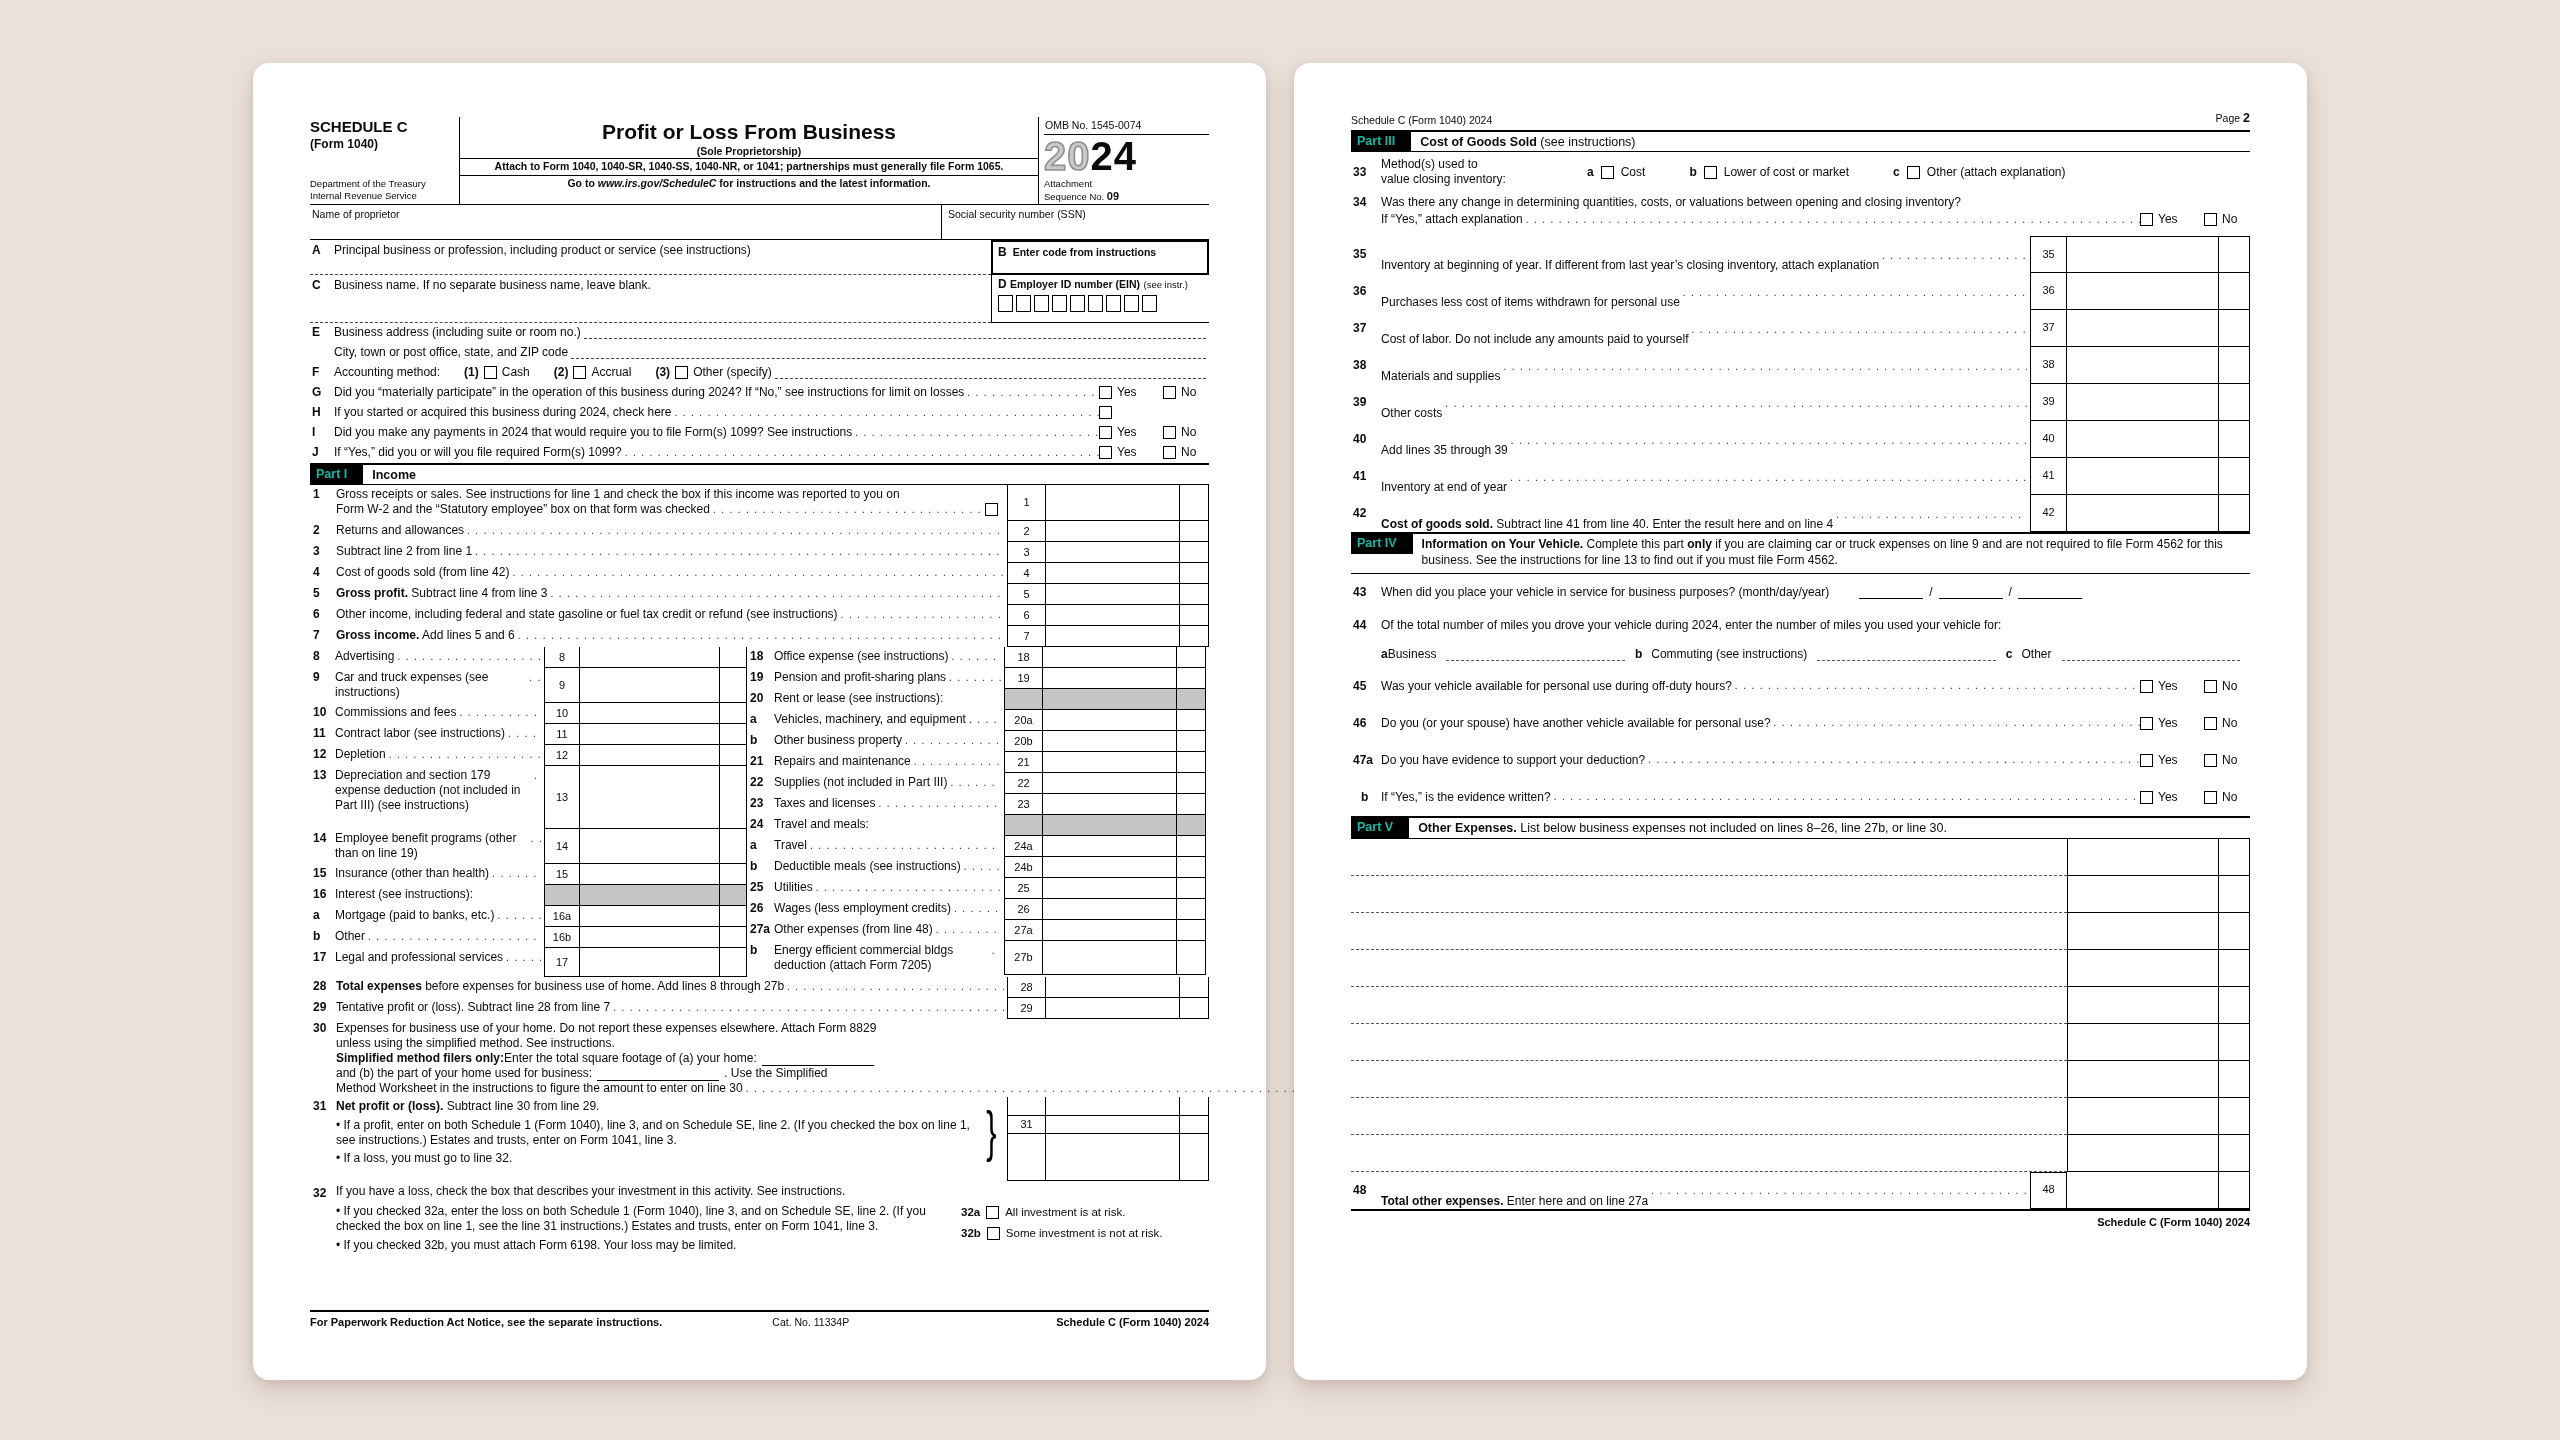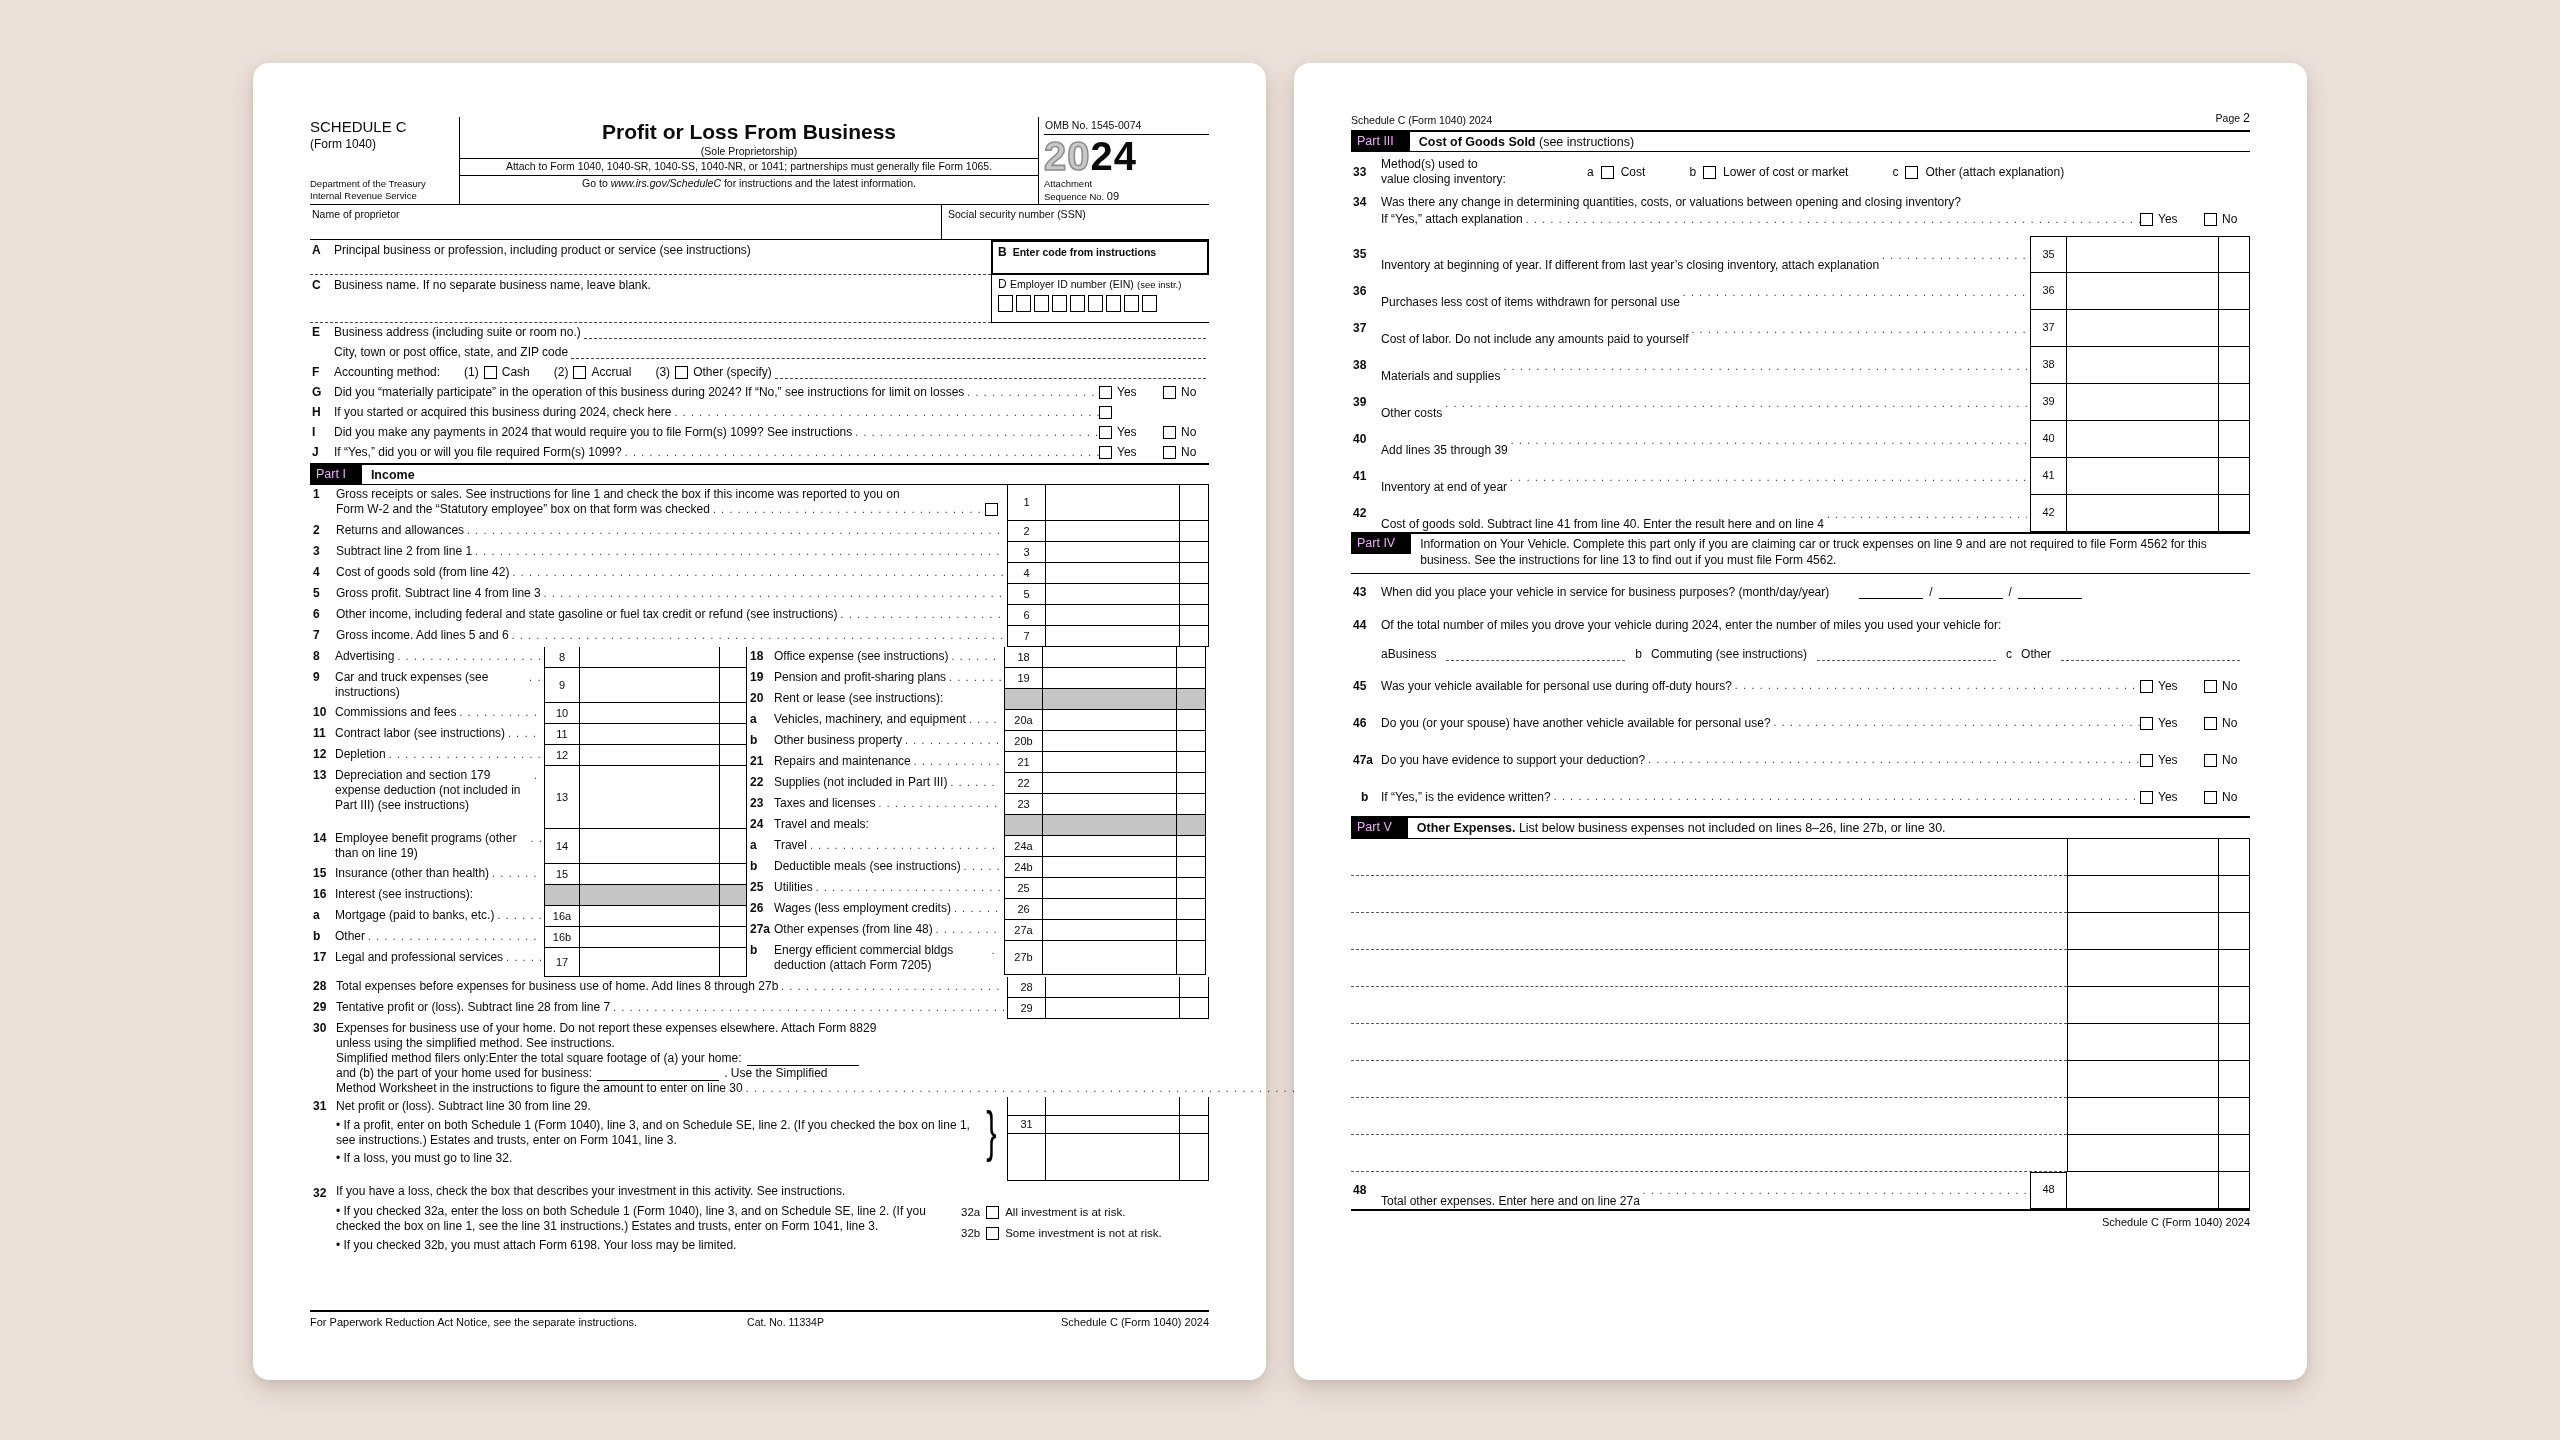--- a/index.html
+++ b/index.html
@@ -3,21 +3,21 @@
 <meta charset="utf-8">
 <style>
 *{margin:0;padding:0;box-sizing:border-box}
 html,body{width:2560px;height:1440px}
 body{background:#ebe1da;font-family:"Liberation Sans","DejaVu Sans",sans-serif;color:#0b0b0b;position:relative}
 .page{position:absolute;top:63px;width:1013px;height:1317px;background:#fff;border-radius:16px;box-shadow:0 10px 26px rgba(92,62,45,.18),0 3px 8px rgba(92,62,45,.10)}
 #page1{left:253px}
 #page2{left:1294px}
 .inner{position:absolute;left:57px;right:57px;top:54px;bottom:50px;font-size:12px;line-height:1.25}
 #page2 .inner{top:48px}
-.b{font-weight:400}.it{font-style:italic}
+.b{font-weight:700}.it{font-style:italic}
 .sm{font-size:10.5px}.xs{font-size:9.5px}
 .nw{white-space:nowrap;overflow:hidden;min-width:0;flex:0 1 auto}
 .cb{width:13px;height:13px;border:1.3px solid #000;display:inline-block;flex:none;background:#fff}
 .dots{flex:1 1 16px;min-width:0;overflow:hidden;white-space:nowrap;letter-spacing:5.5px;font-size:10px;padding:0 3px;color:#222}
 
 .hd{display:grid;grid-template-columns:150px 1fr 170px;border-bottom:1px solid #000}
 .hd-l{border-right:1px solid #000;display:flex;flex-direction:column;padding:1px 4px 2px 0}
 .hd-c{border-right:1px solid #000;text-align:center;display:flex;flex-direction:column}
 .hd-r{display:flex;flex-direction:column;padding-left:5px}
 .ttl{font-size:21px;font-weight:700;padding-top:2px}
@@ -36,21 +36,21 @@
 .lleft{display:flex;align-items:flex-start;border-bottom:1px dashed #444;padding-top:3px}
 .bbox{border:2.5px solid #000;display:flex;gap:6px;padding:3px 5px;font-weight:700;align-items:baseline}
 .dcell{border-left:1px solid #000;border-bottom:1px solid #000;padding:2px 0 4px 6px}
 .einrow{display:flex;gap:3px;margin-top:3px}
 .dig{width:15px;height:17px;border:1px solid #000;background:#fff}
 .fopt{display:flex;gap:5px;margin-left:24px;align-items:center}
 .yn{flex:none;display:flex;align-items:center;gap:5px;width:64px}
 .ynno{width:46px}
 
 .partbar{border-top:2px solid #000;border-bottom:1px solid #000;display:flex;align-items:stretch;min-height:22px}
-.ptag{background:#000;color:#f0abfc;font-weight:400;padding:2px 16px 2px 6px;display:flex;align-items:center;font-size:12.5px;flex:none}
+.ptag{background:#000;color:#14b8a6;font-weight:700;padding:2px 16px 2px 6px;display:flex;align-items:center;font-size:12.5px;flex:none}
 .ptitle{font-weight:700;padding:3px 0 1px 9px;font-size:12.5px}
 .ptitle .n{font-weight:400}
 
 .g4{display:grid;grid-template-columns:26px 1fr 39px 163px}
 .irow{min-height:21px}
 .ln{font-weight:700;padding-left:3px;padding-top:2px}
 .lbl{display:flex;align-items:baseline;min-width:0;padding-right:3px;padding-top:2px}
 .lbl .t{flex:0 1 auto;min-width:0}
 .bx{border-left:1px solid #000;border-right:1px solid #000;border-bottom:1px solid #000;display:flex;align-items:center;justify-content:center;font-size:11px}
 .amt{border-right:1px solid #000;border-bottom:1px solid #000;position:relative}

